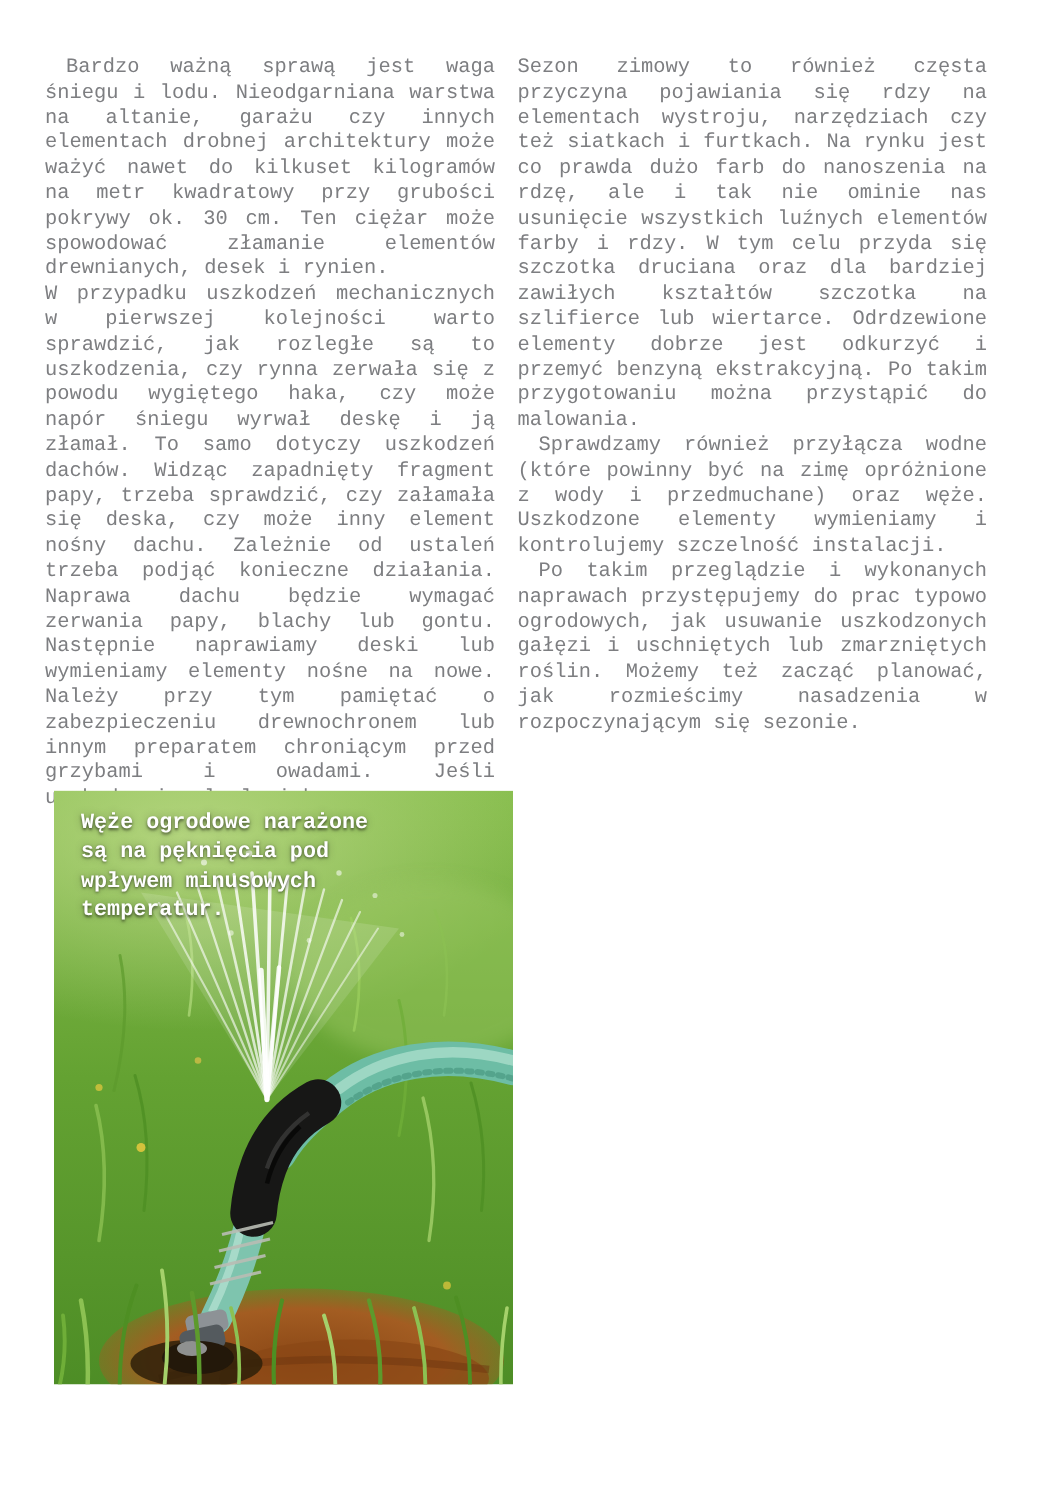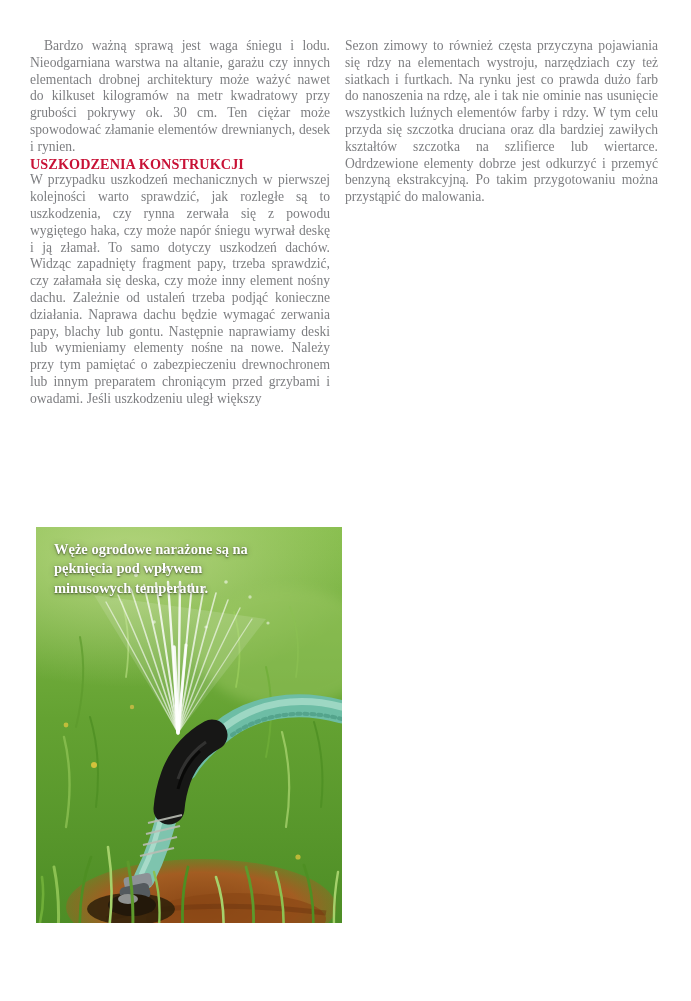--- a/index.html
+++ b/index.html
@@ -1,18 +1,18 @@
 <!DOCTYPE html>
 <html lang="pl"><head>
 <meta charset="utf-8">
 <style>
   html,body{margin:0;padding:0;background:#ffffff;}
   .page{
     position:relative;width:691px;height:923px;background:#ffffff;
-    font-family:Liberation Serif, serif;overflow:hidden;
+    font-family:Liberation Mono, monospace;overflow:hidden;
   }
   .columns{
     position:absolute;left:30px;top:38px;width:628px;
     display:flex;gap:15px;
   }
   .col{width:300px;}
   .col.right{width:313px;}
   .col p{
     margin:0;text-align:justify;font-size:13.6px;line-height:16.8px;
     color:#7d7e81;hyphens:auto;-webkit-hyphens:auto;word-spacing:0.2px;
@@ -42,25 +42,26 @@
   .footer .pgnum{margin-left:13px;}
 </style>
 </head>
 <body>
 
 <div class="page">
 
   <div class="columns">
     <div class="col left">
       <p class="indent">Bardzo ważną sprawą jest waga śniegu i lodu. Nieodgarniana warstwa na altanie, garażu czy innych elementach drobnej architektury może ważyć nawet do kilkuset kilogramów na metr kwadratowy przy grubości pokrywy ok. 30 cm. Ten ciężar może spowodować złamanie elementów drewnianych, desek i rynien.</p>
-      <h2>USZKODZENIA KONSTRUKCJI</h2>
       <p>W przypadku uszkodzeń mechanicznych w pierwszej kolejności warto sprawdzić, jak rozległe są to uszkodzenia, czy rynna zerwała się z powodu wygiętego haka, czy może napór śniegu wyrwał deskę i ją złamał. To samo dotyczy uszkodzeń dachów. Widząc zapadnięty fragment papy, trzeba sprawdzić, czy załamała się deska, czy może inny element nośny dachu. Zależnie od ustaleń trzeba podjąć konieczne działania. Naprawa dachu będzie wymagać zerwania papy, blachy lub gontu. Następnie naprawiamy deski lub wymieniamy elementy nośne na nowe. Należy przy tym pamiętać o zabezpieczeniu drewnochronem lub innym preparatem chroniącym przed grzybami i owadami. Jeśli uszkodzeniu uległ większy</p>
     </div>
     <div class="col right">
       <p>Sezon zimowy to również częsta przyczyna pojawiania się rdzy na elementach wystroju, narzędziach czy też siatkach i furtkach. Na rynku jest co prawda dużo farb do nanoszenia na rdzę, ale i tak nie ominie nas usunięcie wszystkich luźnych elementów farby i rdzy. W tym celu przyda się szczotka druciana oraz dla bardziej zawiłych kształtów szczotka na szlifierce lub wiertarce. Odrdzewione elementy dobrze jest odkurzyć i przemyć benzyną ekstrakcyjną. Po takim przygotowaniu można przystąpić do malowania.</p>
+      <p class="indent">Sprawdzamy również przyłącza wodne (które powinny być na zimę opróżnione z wody i przedmuchane) oraz węże. Uszkodzone elementy wymieniamy i kontrolujemy szczelność instalacji.</p>
+      <p class="indent">Po takim przeglądzie i wykonanych naprawach przystępujemy do prac typowo ogrodowych, jak usuwanie uszkodzonych gałęzi i uschniętych lub zmarzniętych roślin. Możemy też zacząć planować, jak rozmieścimy nasadzenia w rozpoczynającym się sezonie.</p>
     </div>
   </div>
 
   <div class="photos">
 
     <figure class="photo left">
       <svg width="306" height="426" viewBox="0 0 306 426" preserveAspectRatio="none">
         <defs>
           <linearGradient id="grassGrad" x1="0" y1="0" x2="0" y2="1">
             <stop offset="0" stop-color="#86bd4c"></stop>

